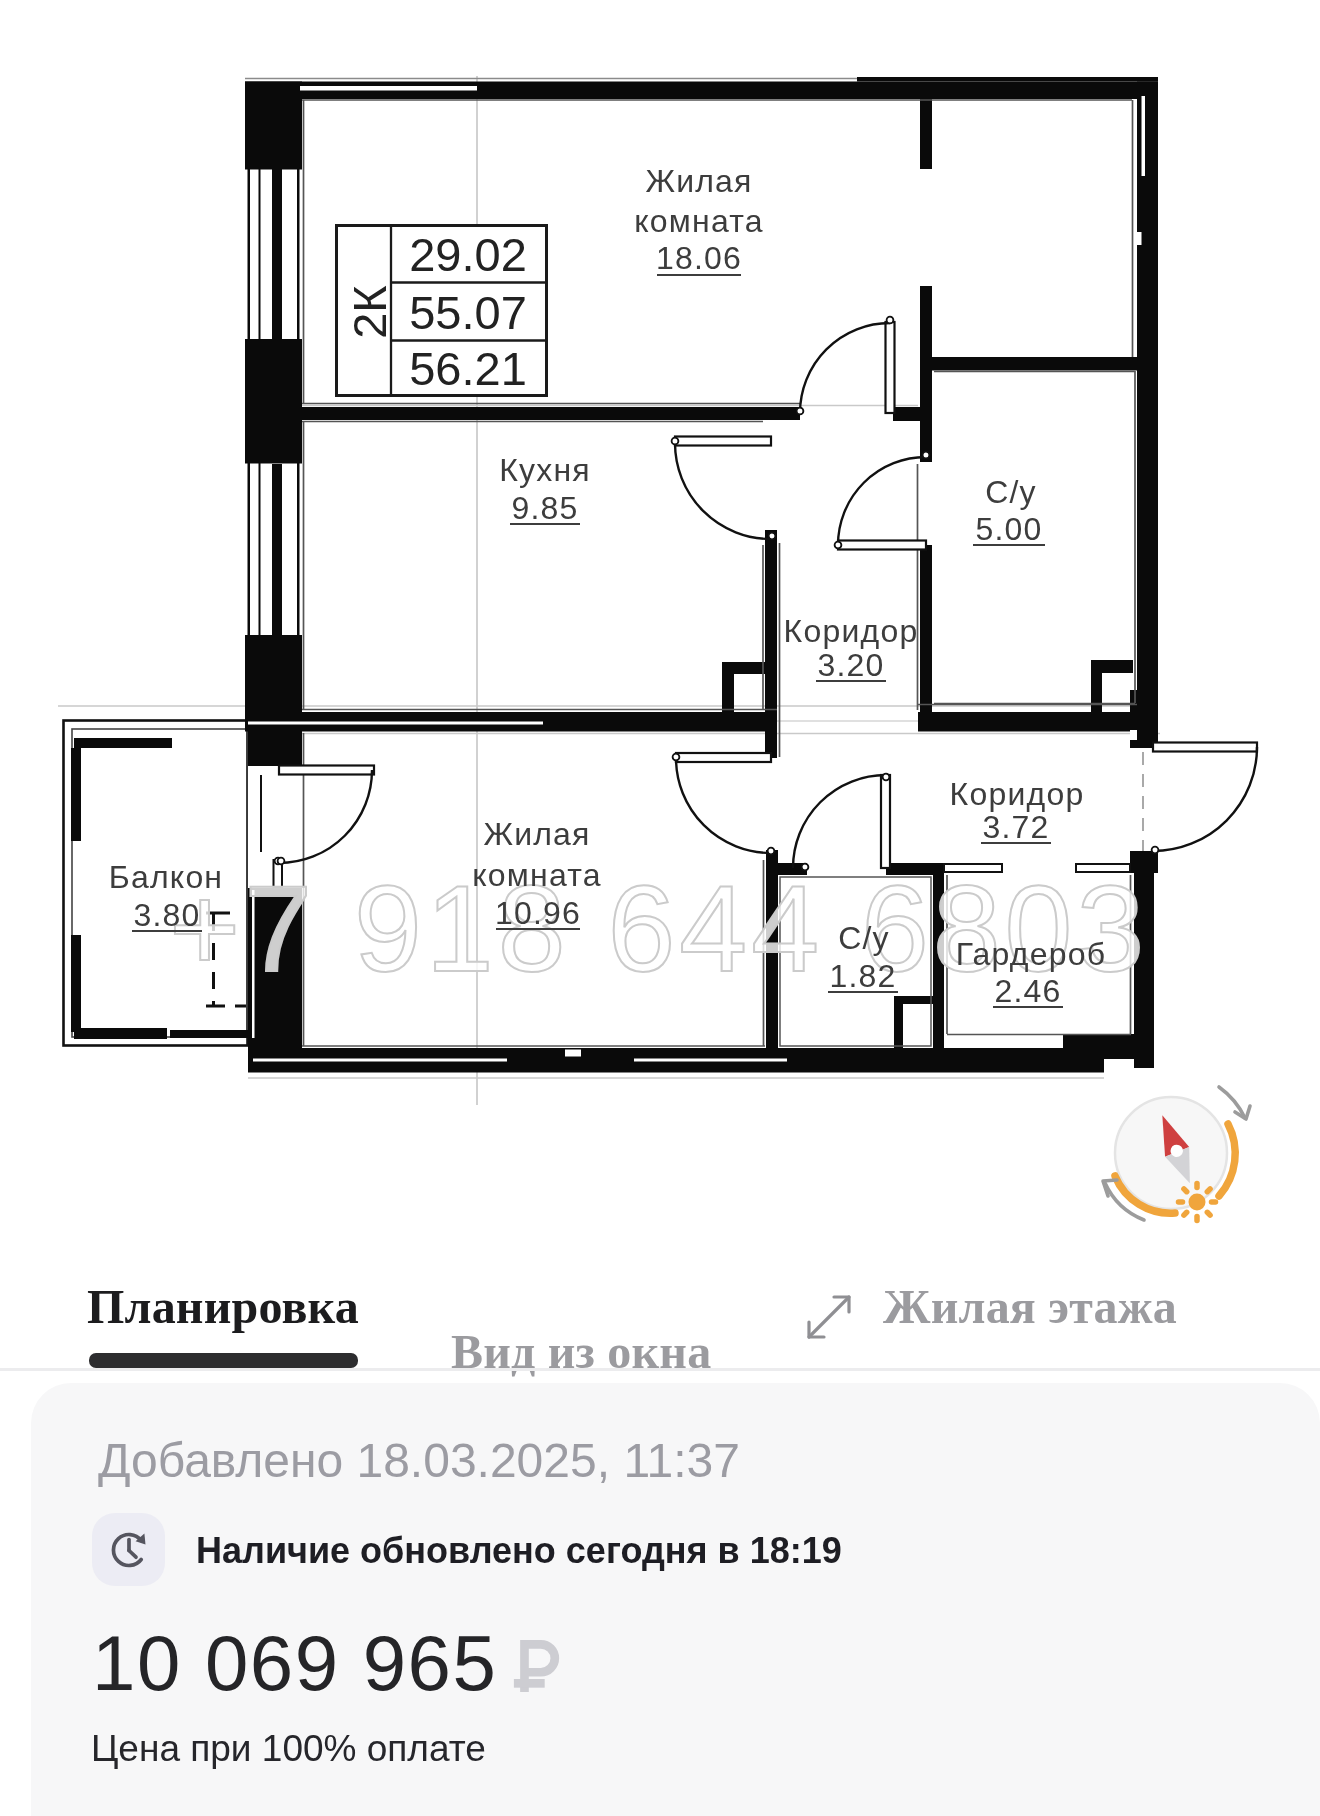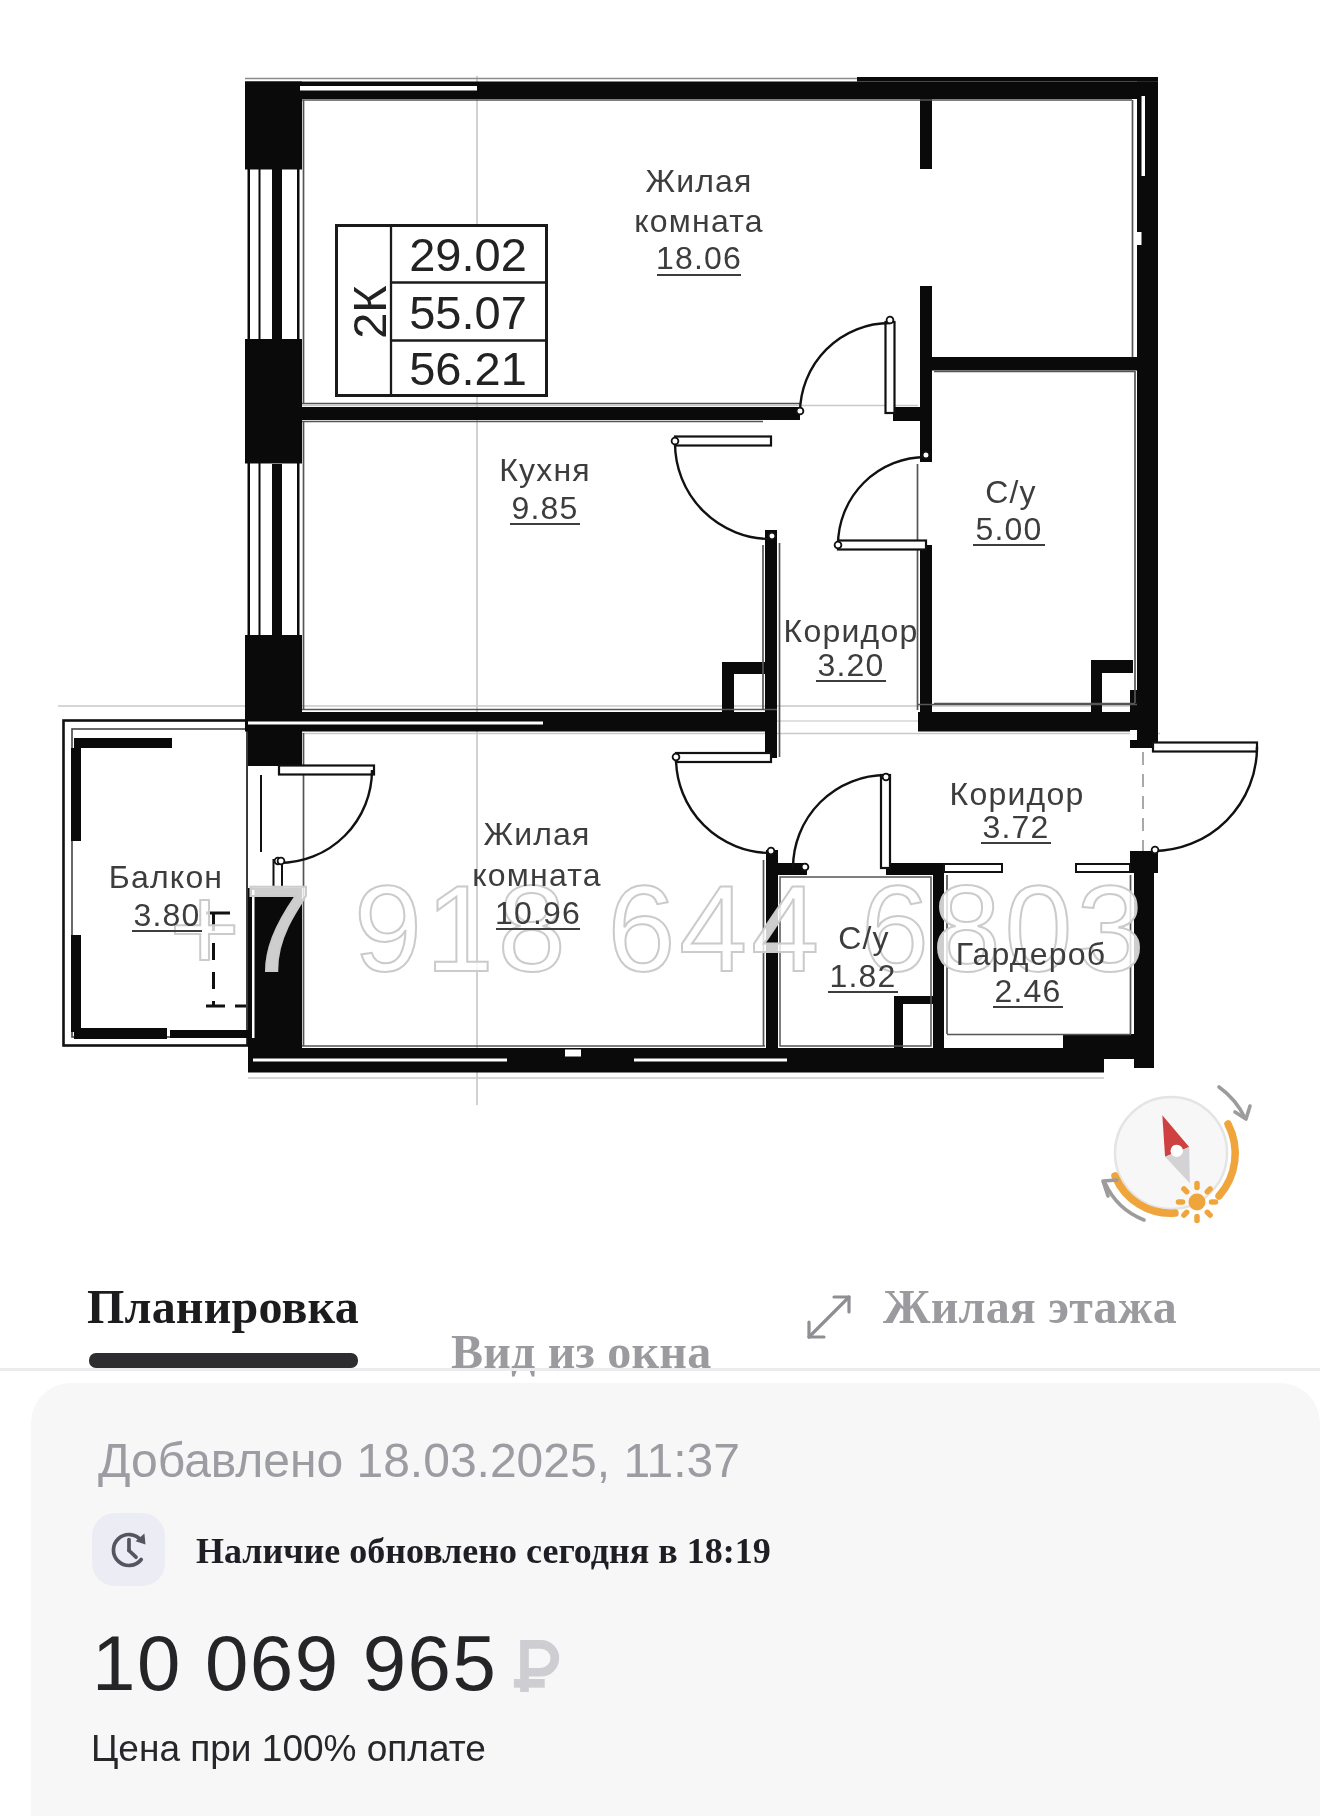--- a/index.html
+++ b/index.html
@@ -355,21 +355,21 @@
 <div style="position:absolute;left:92px;top:1513px;width:73px;height:73px;background:#ececf4;border-radius:23px;"></div>
 <svg style="position:absolute;left:104px;top:1525px;" width="50" height="50" viewBox="0 0 50 50">
   <g fill="none" stroke="#55555f" stroke-width="3.7" stroke-linecap="round" stroke-linejoin="round">
     <path d="M 37.2 15.5 A 15.5 15.5 0 1 0 37.2 34.5"></path>
     <path d="M 25 25.5 L 25 14.5"></path>
     <path d="M 25 25.5 L 32 32.2"></path>
   </g>
   <path d="M 41.5 19.5 L 31.6 16.2 L 40.4 8.6 Z" fill="#55555f"></path>
 </svg>
 
-<div style="position:absolute;left:196px;top:1530px;font-size:36px;font-weight:bold;color:#1e1e24;font-family:Liberation Serif, serif;">Наличие обновлено сегодня в 18:19</div>
+<div style="position:absolute;left:196px;top:1530px;font-size:36px;font-weight:bold;color:#1e1e24;">Наличие обновлено сегодня в 18:19</div>
 
 <div style="position:absolute;left:92px;top:1618px;font-size:78px;font-weight:normal;letter-spacing:1.5px;color:#252528;">10&nbsp;069&nbsp;965</div>
 
 <svg style="position:absolute;left:511px;top:1640px;" width="52" height="52" viewBox="0 0 52 54">
   <g fill="none" stroke="#cdcdd2" stroke-width="9">
     <path d="M 13 54 L 13 4.5 L 30 4.5 A 14.5 14.5 0 0 1 30 33.5 L 9 33.5" fill="none"></path>
     <path d="M 2 45 L 34 45"></path>
   </g>
 </svg>
 

